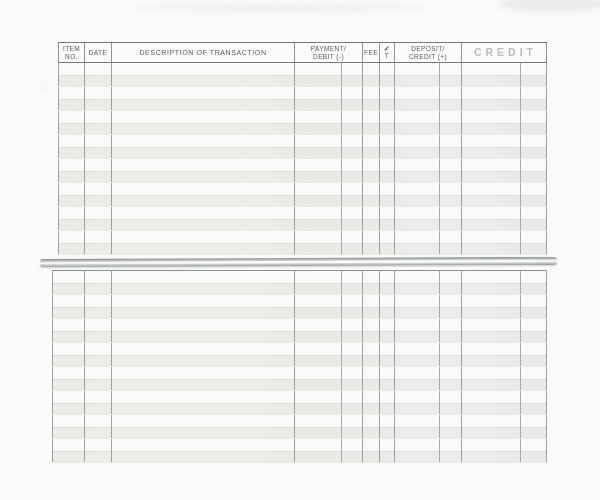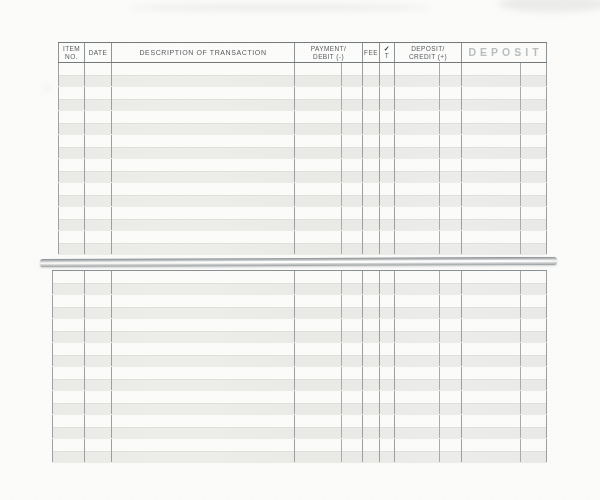--- a/index.html
+++ b/index.html
@@ -108,21 +108,21 @@
       </div>
       <div class="hcell">
         <span class="checkmark">✓</span>
         <span class="check-t">T</span>
       </div>
       <div class="hcell">
         <span>DEPOSIT/
 CREDIT (+)</span>
       </div>
       <div class="hcell hcell-balance">
-        <span>DEPOSIT</span>
+        <span>CREDIT</span>
       </div>
     </div>
 
   <div class="row">
         <div class="shade"></div>
         <div class="cell c-item"></div>
         <div class="cell c-date"></div>
         <div class="cell c-desc"></div>
         <div class="cell c-pay"></div>
         <div class="cell c-payc"></div>

